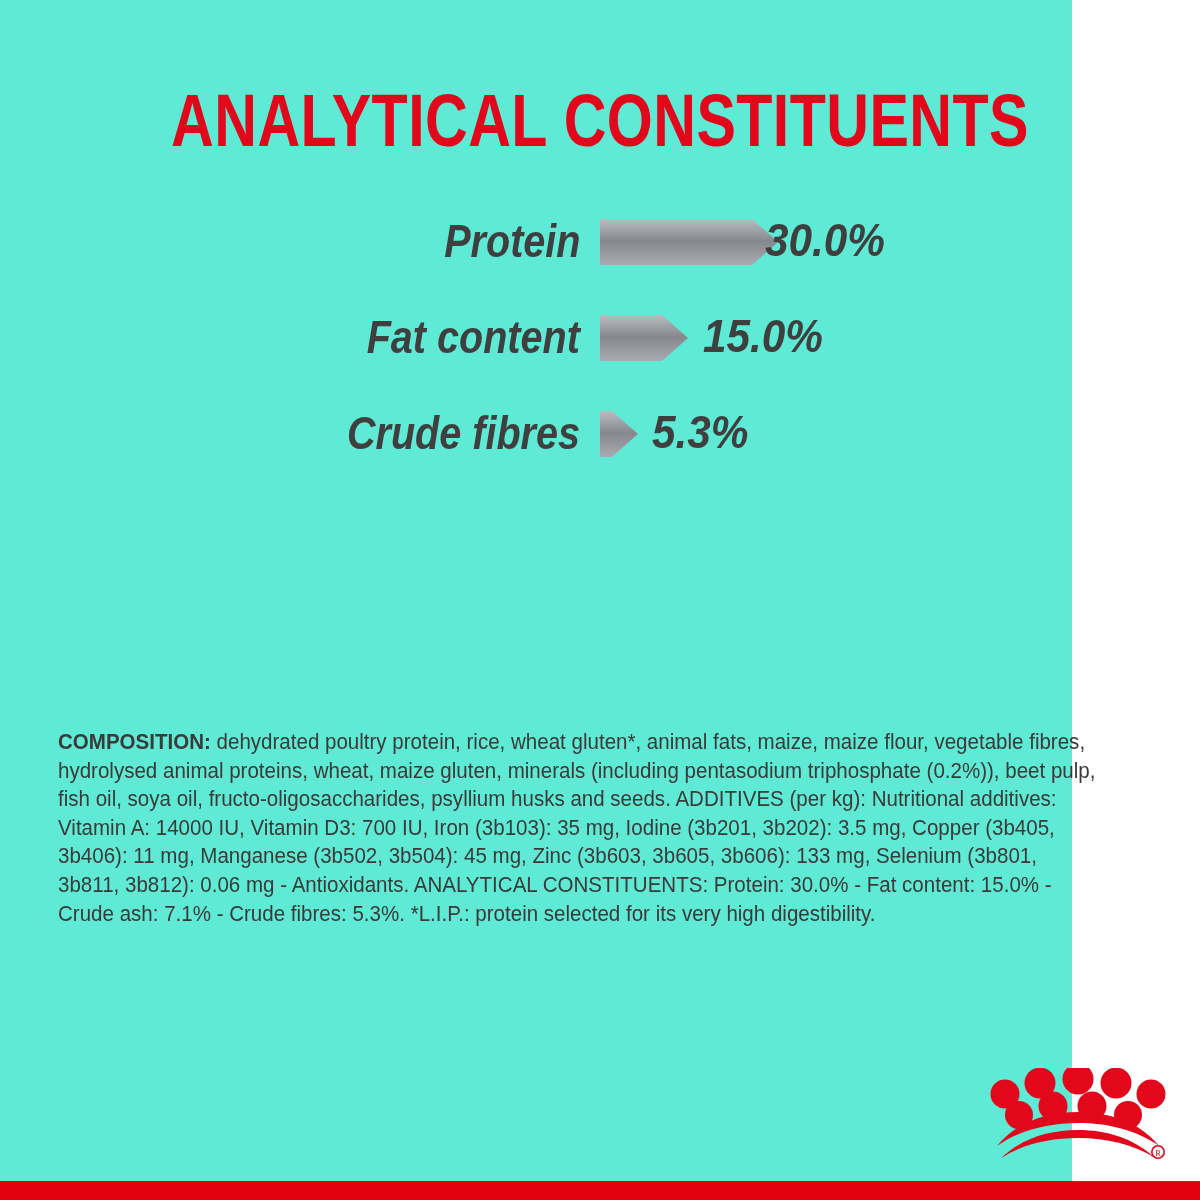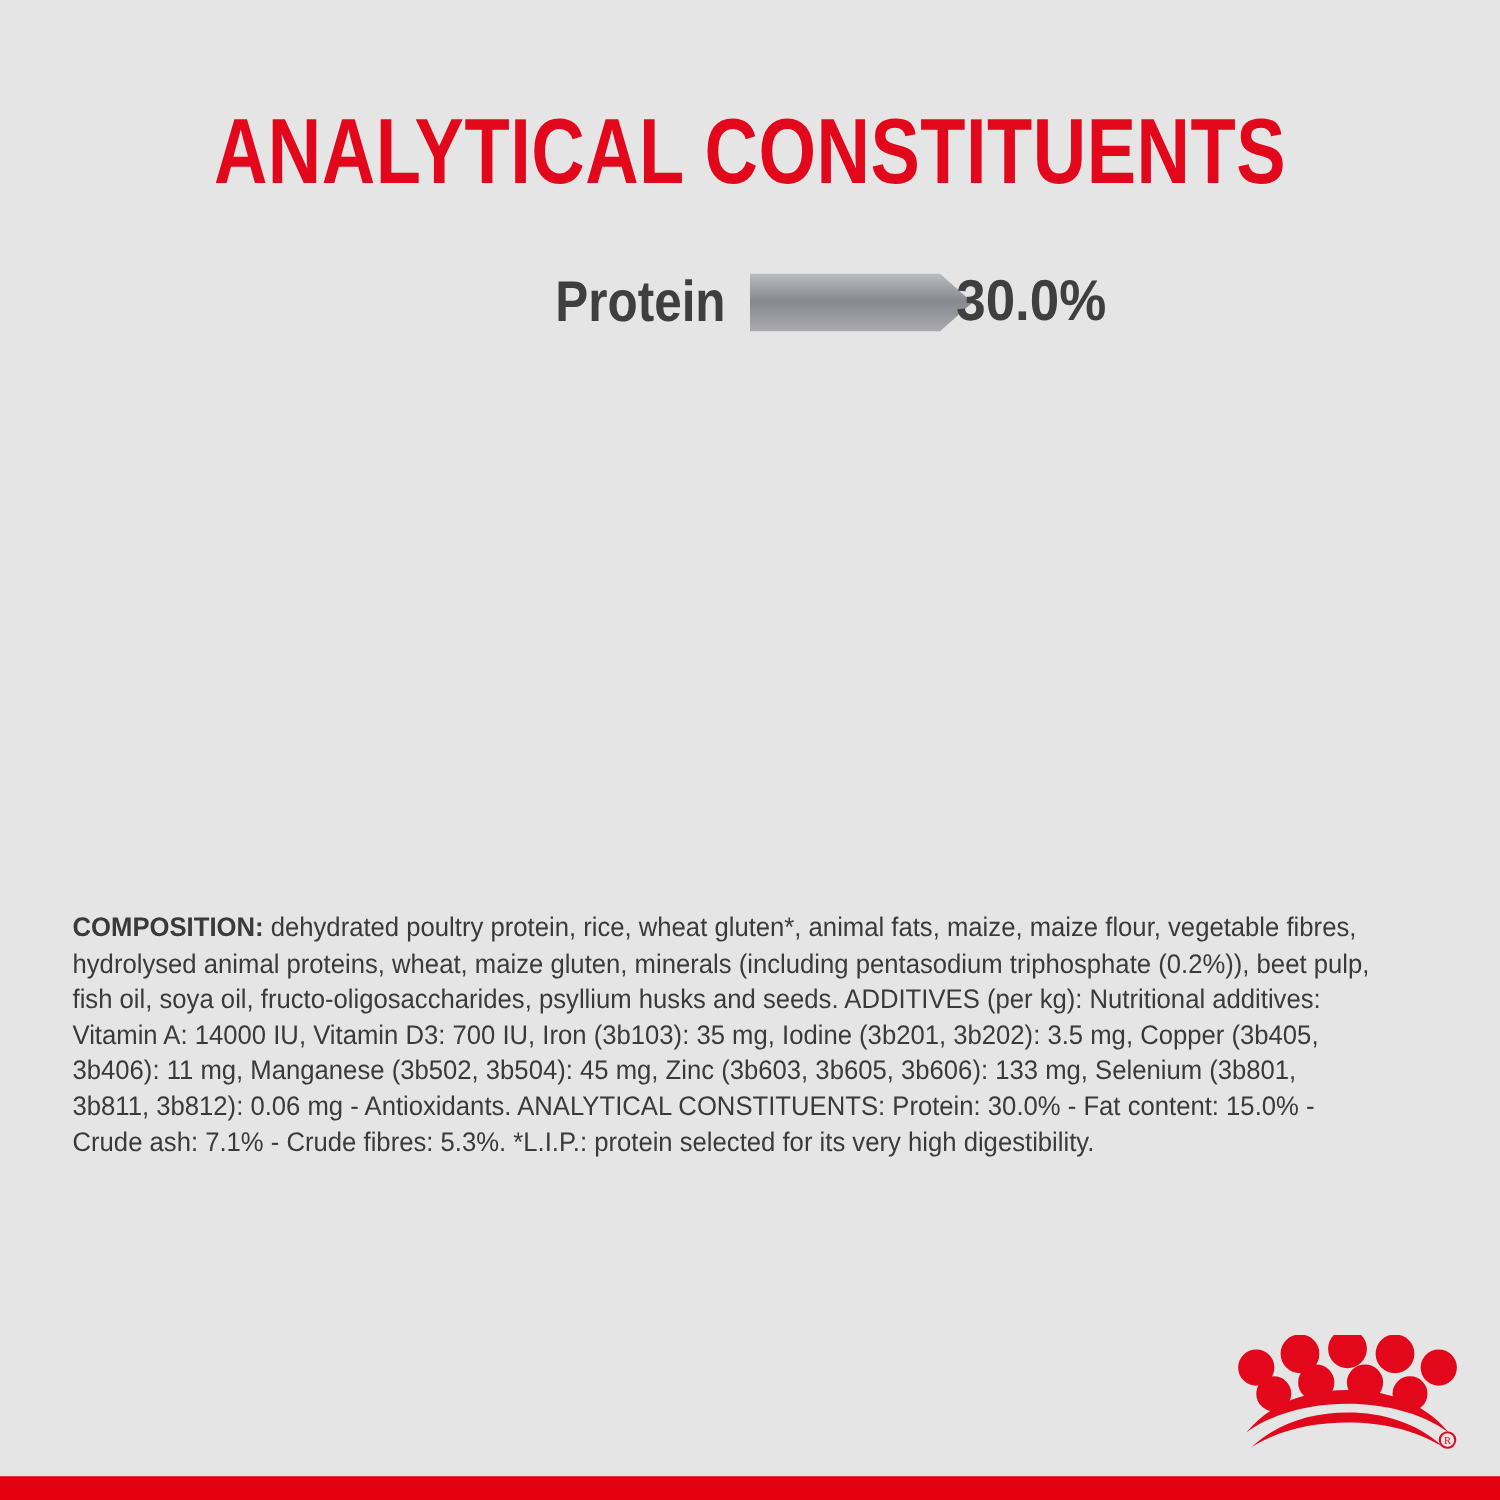--- a/index.html
+++ b/index.html
@@ -10,23 +10,23 @@
     width: 1200px;
     height: 1200px;
     background: #ffffff;
     font-family: "Liberation Sans", sans-serif;
     overflow: hidden;
     position: relative;
   }
 
   #page {
     position: relative;
-    width: 1200px;
+    width: 1072px;
     height: 1200px;
-    background: #e5e5e5;
+    background: #5eead4;
   }
 
   
   .title {
     position: absolute;
     left: 0;
     top: 30px;
     width: 1200px;
     text-align: center;
     color: #e2071a;
@@ -43,20 +43,21 @@
   
   .constituents {
     position: absolute;
     left: 0;
     top: 210px;
     width: 1200px;
   }
   .row {
     position: relative;
     height: 96px;
+    font-style: italic;
   }
   .row-label {
     position: absolute;
     right: 620px;      
     top: 0;
     height: 62px;
     line-height: 62px;
     color: #3f3f3f;
     font-family: "Liberation Sans", sans-serif;
     font-weight: bold;
@@ -150,22 +151,58 @@
                 <stop offset="100%" stop-color="#a9abb0"></stop>
               </linearGradient>
             </defs>
             <path d="M0,1 L152,1 L178,24 L152,47 L0,47 Z" fill="url(#g1)"></path>
           </svg>
         </div>
       </div>
       <div class="row-value" style="left:765px">30.0%</div>
     </div>
 
-
-
+    <div class="row">
+      <div class="row-label">Fat content</div>
+      <div class="row-bar-wrap">
+        <div class="bar">
+          <svg width="88" height="48" viewBox="0 0 88 48">
+            <defs>
+              <linearGradient id="g2" x1="0" y1="0" x2="0" y2="1">
+                <stop offset="0%" stop-color="#b9bcc1"></stop>
+                <stop offset="48%" stop-color="#86888d"></stop>
+                <stop offset="100%" stop-color="#a9abb0"></stop>
+              </linearGradient>
+            </defs>
+            <path d="M0,1 L62,1 L88,24 L62,47 L0,47 Z" fill="url(#g2)"></path>
+          </svg>
+        </div>
+      </div>
+      <div class="row-value" style="left:703px">15.0%</div>
+    </div>
+
+
+    <div class="row">
+      <div class="row-label">Crude fibres</div>
+      <div class="row-bar-wrap">
+        <div class="bar">
+          <svg width="38" height="48" viewBox="0 0 38 48">
+            <defs>
+              <linearGradient id="g4" x1="0" y1="0" x2="0" y2="1">
+                <stop offset="0%" stop-color="#b9bcc1"></stop>
+                <stop offset="48%" stop-color="#86888d"></stop>
+                <stop offset="100%" stop-color="#a9abb0"></stop>
+              </linearGradient>
+            </defs>
+            <path d="M0,1 L12,1 L38,24 L12,47 L0,47 Z" fill="url(#g4)"></path>
+          </svg>
+        </div>
+      </div>
+      <div class="row-value" style="left:652px">5.3%</div>
+    </div>
 
   </div>
 
   <div class="composition"><span class="lead">COMPOSITION:</span><span> dehydrated poultry protein, rice, wheat gluten*, animal fats, maize, maize flour, vegetable fibres, hydrolysed animal proteins, wheat, maize gluten, minerals (including pentasodium triphosphate (0.2%)), beet pulp, fish oil, soya oil, fructo-oligosaccharides, psyllium husks and seeds. ADDITIVES (per kg): Nutritional additives: Vitamin A: 14000 IU, Vitamin D3: 700 IU, Iron (3b103): 35 mg, Iodine (3b201, 3b202): 3.5 mg, Copper (3b405, 3b406): 11 mg, Manganese (3b502, 3b504): 45 mg, Zinc (3b603, 3b605, 3b606): 133 mg, Selenium (3b801, 3b811, 3b812): 0.06 mg - Antioxidants. ANALYTICAL CONSTITUENTS: Protein: 30.0% - Fat content: 15.0% - Crude ash: 7.1% - Crude fibres: 5.3%. *L.I.P.: protein selected for its very high digestibility.</span></div>
 
   <div class="logo">
     <svg width="180" height="96" viewBox="0 0 180 96">
       <g fill="#e2071a">
 
         <circle cx="17" cy="26" r="14.5"></circle>

